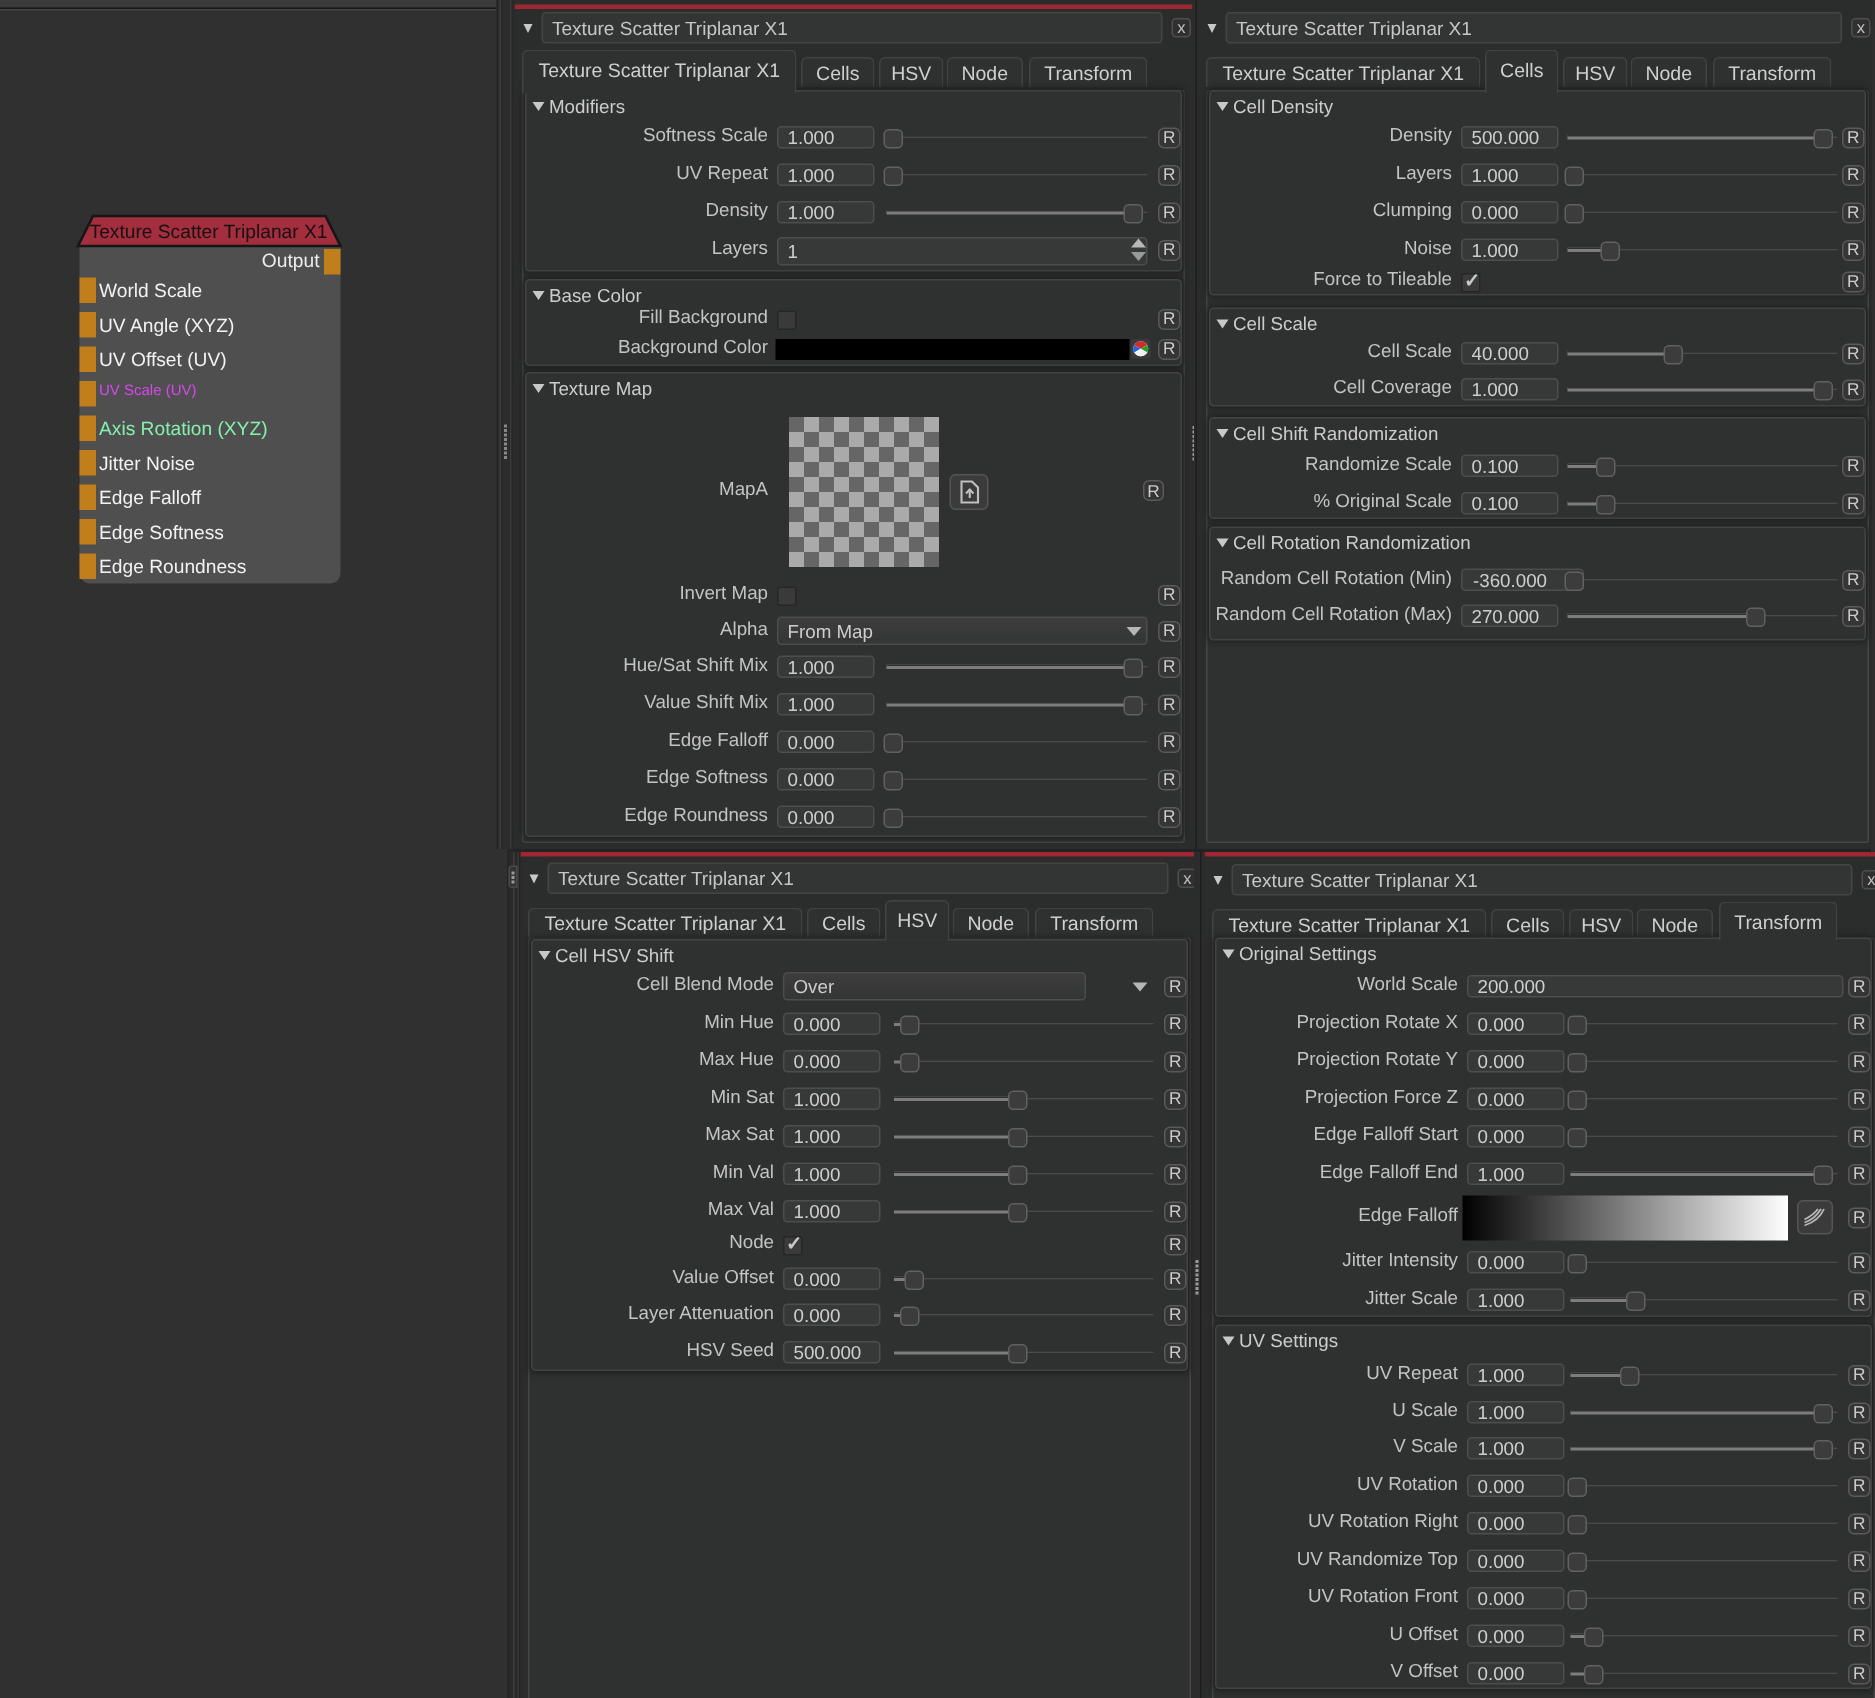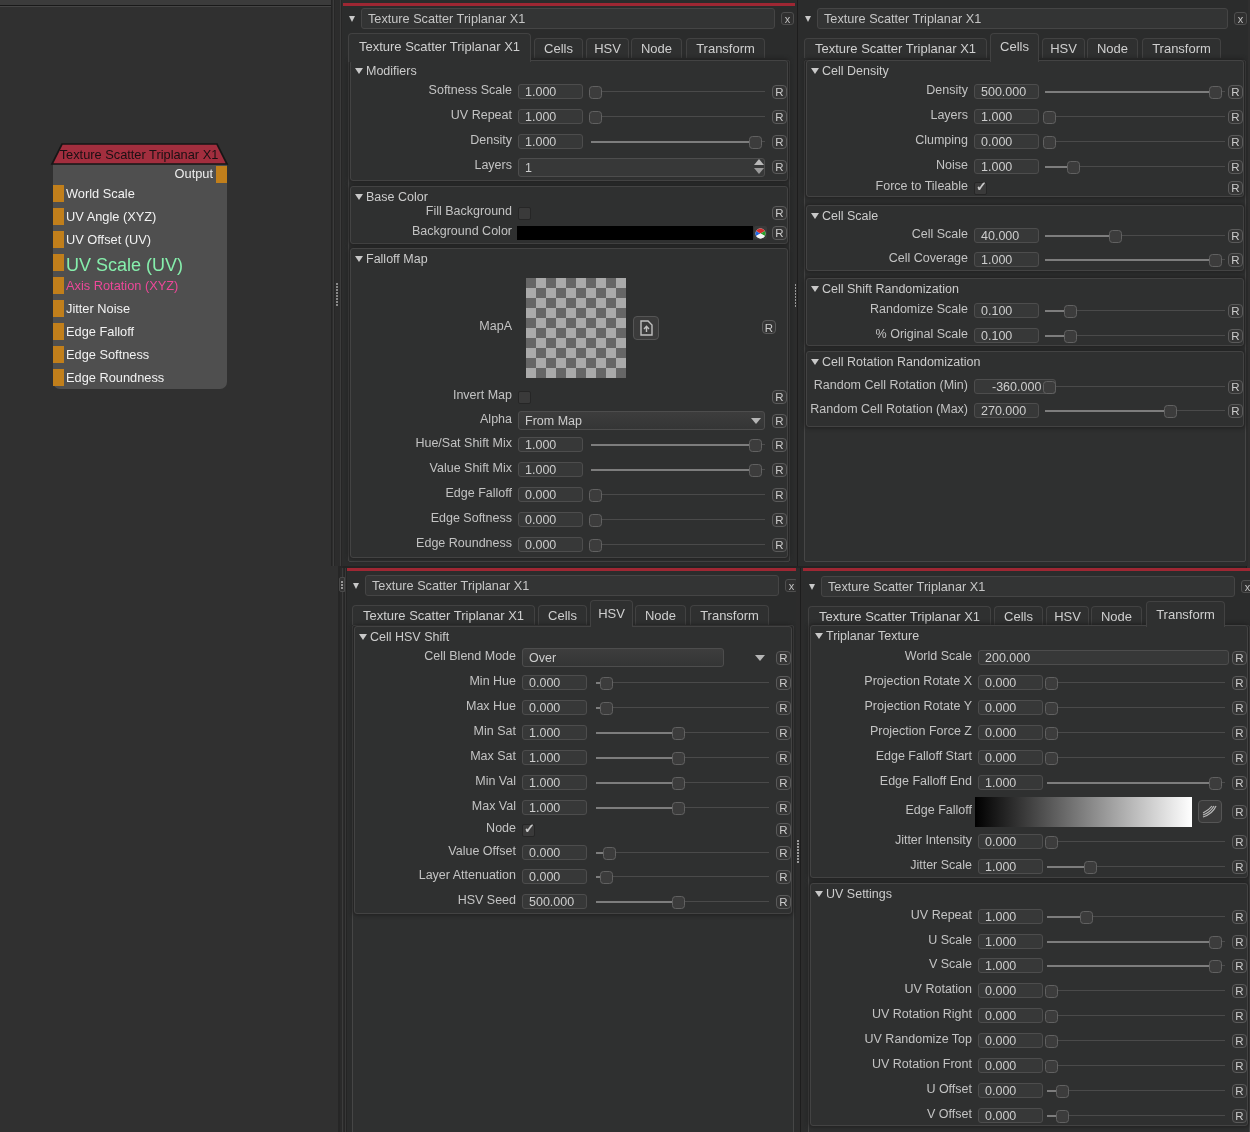--- a/index.html
+++ b/index.html
@@ -41,23 +41,23 @@
     </svg>
     <div style="position:absolute;left:0px;top:166px;width:213px;text-align:right;font-size:12.8px;color:#ededed">Output</div>
     <div style="position:absolute;left:216px;top:166px;width:11px;height:17px;background:#c17f1b"></div>
     <div style="position:absolute;left:53px;top:185.0px;width:11px;height:17px;background:#c17f1b"></div>
     <div style="position:absolute;left:66px;top:185.5px;font-size:12.8px;color:#f2f2f2;white-space:nowrap">World Scale</div>
     <div style="position:absolute;left:53px;top:208.0px;width:11px;height:17px;background:#c17f1b"></div>
     <div style="position:absolute;left:66px;top:208.5px;font-size:12.8px;color:#f2f2f2;white-space:nowrap">UV Angle (XYZ)</div>
     <div style="position:absolute;left:53px;top:231.0px;width:11px;height:17px;background:#c17f1b"></div>
     <div style="position:absolute;left:66px;top:231.5px;font-size:12.8px;color:#f2f2f2;white-space:nowrap">UV Offset (UV)</div>
     <div style="position:absolute;left:53px;top:254.0px;width:11px;height:17px;background:#c17f1b"></div>
-    <div style="position:absolute;left:66px;top:254.5px;font-size:18px;color:#86efac;white-space:nowrap">UV Scale (UV)</div>
+    <div style="position:absolute;left:66px;top:254.5px;font-size:10px;color:#d946ef;white-space:nowrap">UV Scale (UV)</div>
     <div style="position:absolute;left:53px;top:277.0px;width:11px;height:17px;background:#c17f1b"></div>
-    <div style="position:absolute;left:66px;top:277.5px;font-size:12.8px;color:#ec4899;white-space:nowrap">Axis Rotation (XYZ)</div>
+    <div style="position:absolute;left:66px;top:277.5px;font-size:12.8px;color:#86efac;white-space:nowrap">Axis Rotation (XYZ)</div>
     <div style="position:absolute;left:53px;top:300.0px;width:11px;height:17px;background:#c17f1b"></div>
     <div style="position:absolute;left:66px;top:300.5px;font-size:12.8px;color:#f2f2f2;white-space:nowrap">Jitter Noise</div>
     <div style="position:absolute;left:53px;top:323.0px;width:11px;height:17px;background:#c17f1b"></div>
     <div style="position:absolute;left:66px;top:323.5px;font-size:12.8px;color:#f2f2f2;white-space:nowrap">Edge Falloff</div>
     <div style="position:absolute;left:53px;top:346.0px;width:11px;height:17px;background:#c17f1b"></div>
     <div style="position:absolute;left:66px;top:346.5px;font-size:12.8px;color:#f2f2f2;white-space:nowrap">Edge Softness</div>
     <div style="position:absolute;left:53px;top:369.0px;width:11px;height:17px;background:#c17f1b"></div>
     <div style="position:absolute;left:66px;top:369.5px;font-size:12.8px;color:#f2f2f2;white-space:nowrap">Edge Roundness</div>
   </div>
 <div style="position:absolute;left:331px;top:0;width:12px;height:566px;background:#2c2c2c"></div>
@@ -152,21 +152,21 @@
     <div style="position:absolute;left:411px;top:226px;width:13px;height:13px;background:#3a3a3a;border-radius:2px"><svg width="13" height="13" viewBox="0 0 13 13">
         <circle cx="6.5" cy="6.5" r="5" fill="#fff"></circle>
         <path d="M6.5 6.5 L2.2 9 A5 5 0 0 1 2.2 4 L6.5 6.5" fill="#2266dd"></path>
         <path d="M6.5 6.5 L2.2 4 A5 5 0 0 1 10.8 4 L6.5 6.5" fill="#d42a2a"></path>
         <path d="M6.5 6.5 L10.8 4 A5 5 0 0 1 10.8 9 L6.5 6.5" fill="#2a9e2a"></path>
         <path d="M6.5 6.5 L10.8 9 A5 5 0 0 1 2.2 9 L6.5 6.5" fill="#f2f2f2"></path>
       </svg></div>
     <div class="rb" style="left:429px;top:226px">R</div>
     <div class="sec" style="left:7px;top:248px;width:438px;height:310px"></div>
     <div style="position:absolute;left:12px;top:256px;width:0;height:0;border-left:4.5px solid transparent;border-right:4.5px solid transparent;border-top:6px solid #c8c8c8"></div>
-    <div class="shdr" style="left:23px;top:252px">Falloff Map</div>
+    <div class="shdr" style="left:23px;top:252px">Texture Map</div>
     <div class="lbl" style="left:0px;width:169px;top:319px">MapA</div>
     <svg style="position:absolute;left:183px;top:278px" width="100" height="100">
       <rect width="100" height="100" fill="#666666"></rect>
       <g fill="#aaaaaa">
         <rect x="10" y="0" width="10" height="10"></rect>
         <rect x="30" y="0" width="10" height="10"></rect>
         <rect x="50" y="0" width="10" height="10"></rect>
         <rect x="70" y="0" width="10" height="10"></rect>
         <rect x="90" y="0" width="10" height="10"></rect>
         <rect x="0" y="10" width="10" height="10"></rect>
@@ -324,21 +324,21 @@
     <div class="lbl" style="left:0px;width:169px;top:327px">% Original Scale</div>
     <div class="fld" style="left:175px;top:328px;width:65px;height:15px;line-height:15px;padding-left:6px;font-size:12.5px">0.100</div>
     <div class="trk" style="left:246px;top:335px;width:180px"></div>
     <div class="trkf" style="left:246px;top:335px;width:23px"></div>
     <div class="hnd" style="left:265px;top:330px"></div>
     <div class="rb" style="left:429px;top:329px">R</div>
     <div class="sec" style="left:7px;top:351px;width:438px;height:76px"></div>
     <div style="position:absolute;left:12px;top:359px;width:0;height:0;border-left:4.5px solid transparent;border-right:4.5px solid transparent;border-top:6px solid #c8c8c8"></div>
     <div class="shdr" style="left:23px;top:355px">Cell Rotation Randomization</div>
     <div class="lbl" style="left:0px;width:169px;top:378px">Random Cell Rotation (Min)</div>
-    <div class="fld" style="left:175px;top:379px;width:82px;height:15px;line-height:15px;padding-left:17px;font-size:12.5px">-360.000</div>
+    <div class="fld" style="left:175px;top:379px;width:82px;height:15px;line-height:15px;padding-left:7px;font-size:12.5px">-360.000</div>
     <div class="trk" style="left:246px;top:386px;width:180px"></div>
     <div class="hnd" style="left:244px;top:381px"></div>
     <div class="rb" style="left:429px;top:380px">R</div>
     <div class="lbl" style="left:0px;width:169px;top:402px">Random Cell Rotation (Max)</div>
     <div class="fld" style="left:175px;top:403px;width:65px;height:15px;line-height:15px;padding-left:6px;font-size:12.5px">270.000</div>
     <div class="trk" style="left:246px;top:410px;width:180px"></div>
     <div class="trkf" style="left:246px;top:410px;width:123px"></div>
     <div class="hnd" style="left:365px;top:405px"></div>
     <div class="rb" style="left:429px;top:404px">R</div>
   </div>
@@ -426,21 +426,21 @@
     <div style="position:absolute;left:6px;top:16px;width:0;height:0;border-left:3.5px solid transparent;border-right:3.5px solid transparent;border-top:6px solid #c8c8c8"></div>
     <div class="tbox" style="left:18px;top:8px;width:414px;height:21px;line-height:21px">Texture Scatter Triplanar X1</div>
     <div class="xb" style="left:438px;top:12px">x</div>
     <div class="tab" style="left:5px;top:38px;width:183px;height:20px;line-height:19px">Texture Scatter Triplanar X1</div>
     <div class="tab" style="left:191px;top:38px;width:49px;height:20px;line-height:19px">Cells</div>
     <div class="tab" style="left:243px;top:38px;width:43px;height:20px;line-height:19px">HSV</div>
     <div class="tab" style="left:288px;top:38px;width:51px;height:20px;line-height:19px">Node</div>
     <div class="tab sel" style="left:343px;top:33px;width:79px;height:25.5px;line-height:26px">Transform</div>
     <div class="sec" style="left:7px;top:56.5px;width:438px;height:253.5px"></div>
     <div style="position:absolute;left:12px;top:64.5px;width:0;height:0;border-left:4.5px solid transparent;border-right:4.5px solid transparent;border-top:6px solid #c8c8c8"></div>
-    <div class="shdr" style="left:23px;top:60.5px">Triplanar Texture</div>
+    <div class="shdr" style="left:23px;top:60.5px">Original Settings</div>
     <div class="lbl" style="left:0px;width:169px;top:81px">World Scale</div>
     <div class="fld" style="left:175px;top:82px;width:251px;height:15px;line-height:15px;padding-left:6px;font-size:12.5px">200.000</div>
     <div class="rb" style="left:429px;top:83px">R</div>
     <div class="lbl" style="left:0px;width:169px;top:106px">Projection Rotate X</div>
     <div class="fld" style="left:175px;top:107px;width:65px;height:15px;line-height:15px;padding-left:6px;font-size:12.5px">0.000</div>
     <div class="trk" style="left:244px;top:114px;width:178px"></div>
     <div class="hnd" style="left:242px;top:109px"></div>
     <div class="rb" style="left:429px;top:108px">R</div>
     <div class="lbl" style="left:0px;width:169px;top:131px">Projection Rotate Y</div>
     <div class="fld" style="left:175px;top:132px;width:65px;height:15px;line-height:15px;padding-left:6px;font-size:12.5px">0.000</div>

